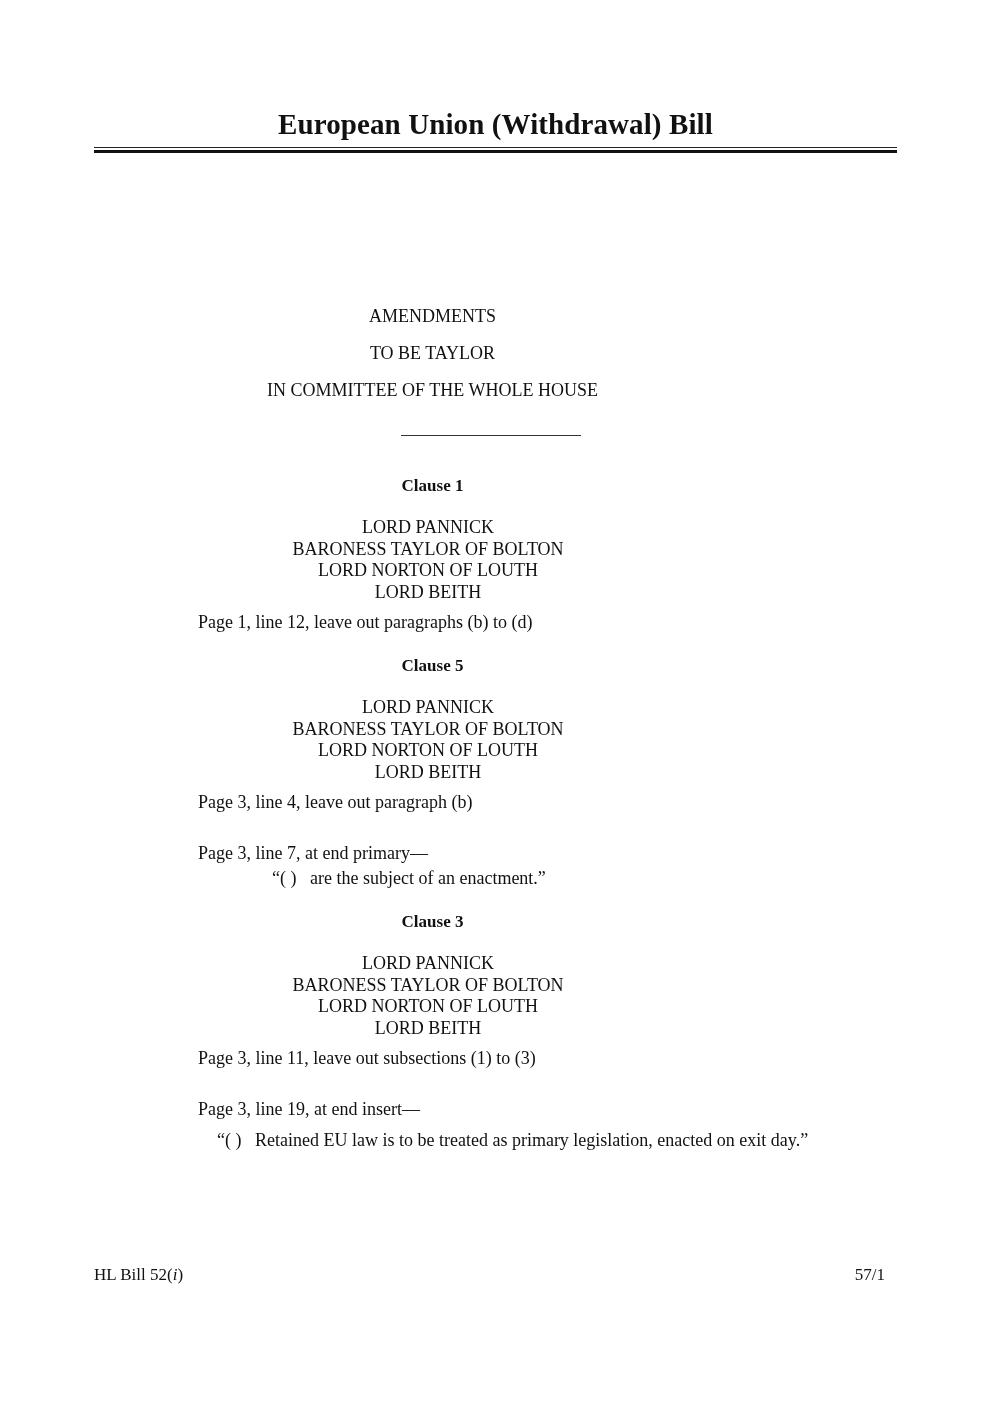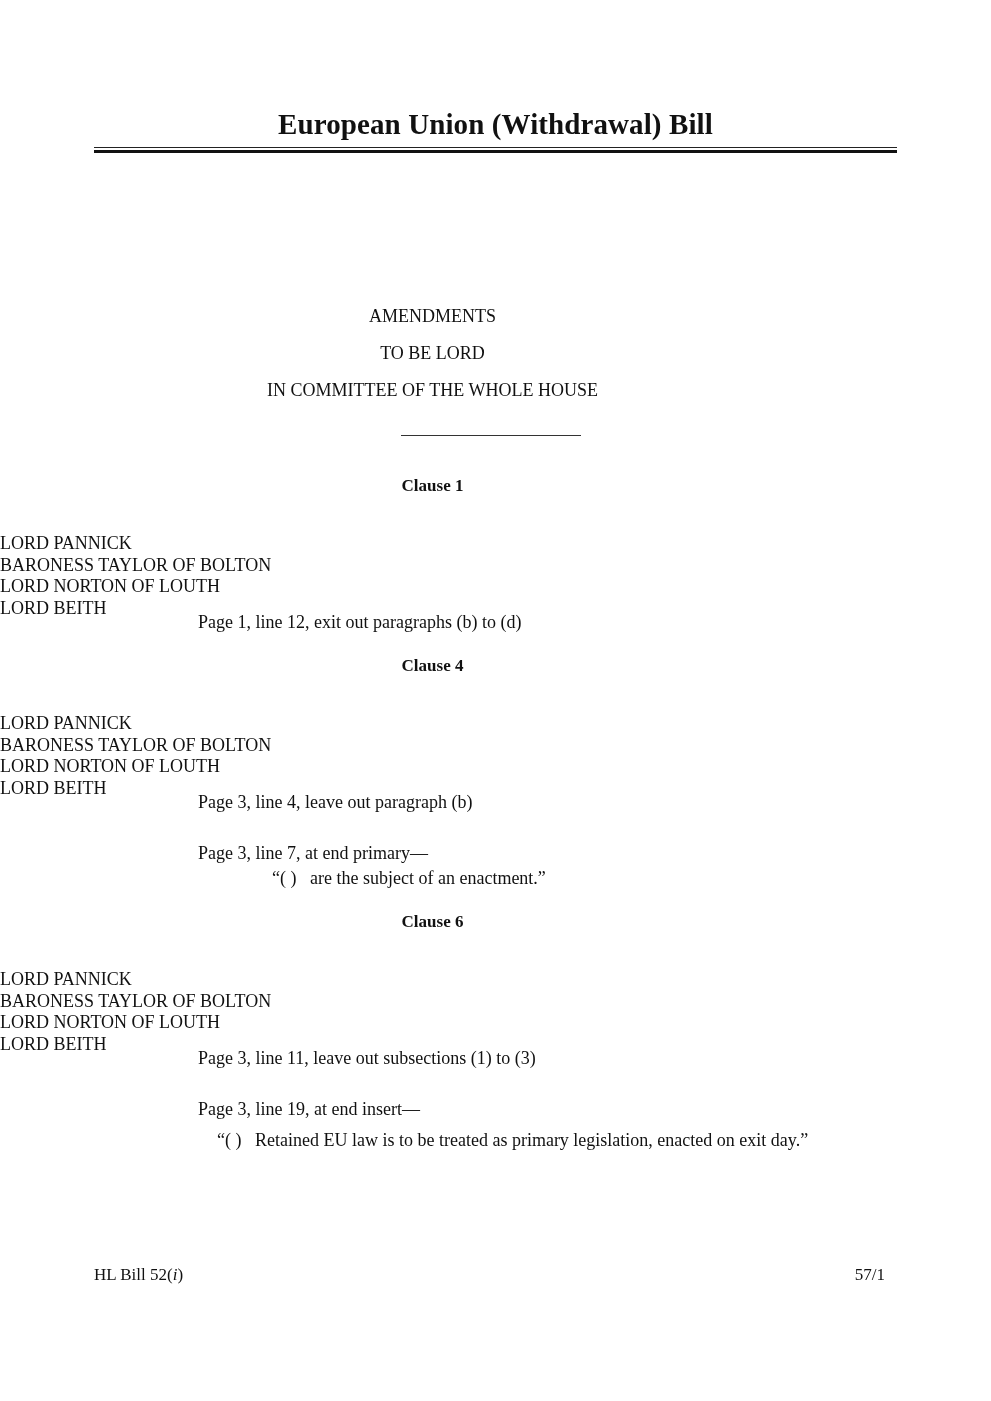--- a/index.html
+++ b/index.html
@@ -5,59 +5,59 @@
   html, body { margin: 0; padding: 0; background: #ffffff; }
   body { width: 991px; height: 1401px; position: relative; overflow: hidden;
          font-family: "Liberation Serif", "DejaVu Serif", serif; color: #111; }
   .title { position: absolute; top: 108px; left: 0; width: 991px; text-align: center;
            font-size: 29px; font-weight: bold; letter-spacing: 0.1px; }
   .rule1 { position: absolute; top: 147px; left: 94px; width: 803px; height: 1px; background: #222; }
   .rule2 { position: absolute; top: 150px; left: 94px; width: 803px; height: 3px; background: #111; }
   .c { position: absolute; left: 0; width: 865px; text-align: center; font-size: 18px; }
   .b { font-weight: bold; font-size: 17px; }
   .short-rule { position: absolute; top: 435px; left: 401px; width: 180px; height: 1px; background: #333; }
-  .names { position: absolute; left: 0; width: 856px; text-align: left; font-size: 18px; line-height: 21.5px; margin-top: 16px; }
+  .names { position: absolute; left: 0; width: 856px; text-align: center; font-size: 18px; line-height: 21.5px; }
   .l { position: absolute; left: 198px; font-size: 18px; }
   .q1 { position: absolute; left: 272px; font-size: 18px; }
   .q2 { position: absolute; left: 217px; font-size: 18px; }
   .foot { position: absolute; top: 1265px; font-size: 17px; }
 </style>
 </head>
 <body>
 
 <div class="title">European Union (Withdrawal) Bill</div>
 <div class="rule1"></div>
 <div class="rule2"></div>
 
 <div class="c" style="top:306px">AMENDMENTS</div>
-<div class="c" style="top:343px">TO BE LORD</div>
+<div class="c" style="top:343px">TO BE TAYLOR</div>
 <div class="c" style="top:380px">IN COMMITTEE OF THE WHOLE HOUSE</div>
 <div class="short-rule"></div>
 
 <div class="c b" style="top:476px">Clause 1</div>
 <div class="names" style="top:517px">
   <div>LORD PANNICK</div>
   <div>BARONESS TAYLOR OF BOLTON</div>
   <div>LORD NORTON OF LOUTH</div>
   <div>LORD BEITH</div>
 </div>
-<div class="l" style="top:612px">Page 1, line 12, exit out paragraphs (b) to (d)</div>
+<div class="l" style="top:612px">Page 1, line 12, leave out paragraphs (b) to (d)</div>
 
-<div class="c b" style="top:656px">Clause 4</div>
+<div class="c b" style="top:656px">Clause 5</div>
 <div class="names" style="top:697px">
   <div>LORD PANNICK</div>
   <div>BARONESS TAYLOR OF BOLTON</div>
   <div>LORD NORTON OF LOUTH</div>
   <div>LORD BEITH</div>
 </div>
 <div class="l" style="top:792px">Page 3, line 4, leave out paragraph (b)</div>
 <div class="l" style="top:843px">Page 3, line 7, at end primary—</div>
 <div class="q1" style="top:868px; white-space:pre">“( )   are the subject of an enactment.”</div>
 
-<div class="c b" style="top:912px">Clause 6</div>
+<div class="c b" style="top:912px">Clause 3</div>
 <div class="names" style="top:953px">
   <div>LORD PANNICK</div>
   <div>BARONESS TAYLOR OF BOLTON</div>
   <div>LORD NORTON OF LOUTH</div>
   <div>LORD BEITH</div>
 </div>
 <div class="l" style="top:1048px">Page 3, line 11, leave out subsections (1) to (3)</div>
 <div class="l" style="top:1099px">Page 3, line 19, at end insert—</div>
 <div class="q2" style="top:1130px; white-space:pre">“( )   Retained EU law is to be treated as primary legislation, enacted on exit day.”</div>
 

